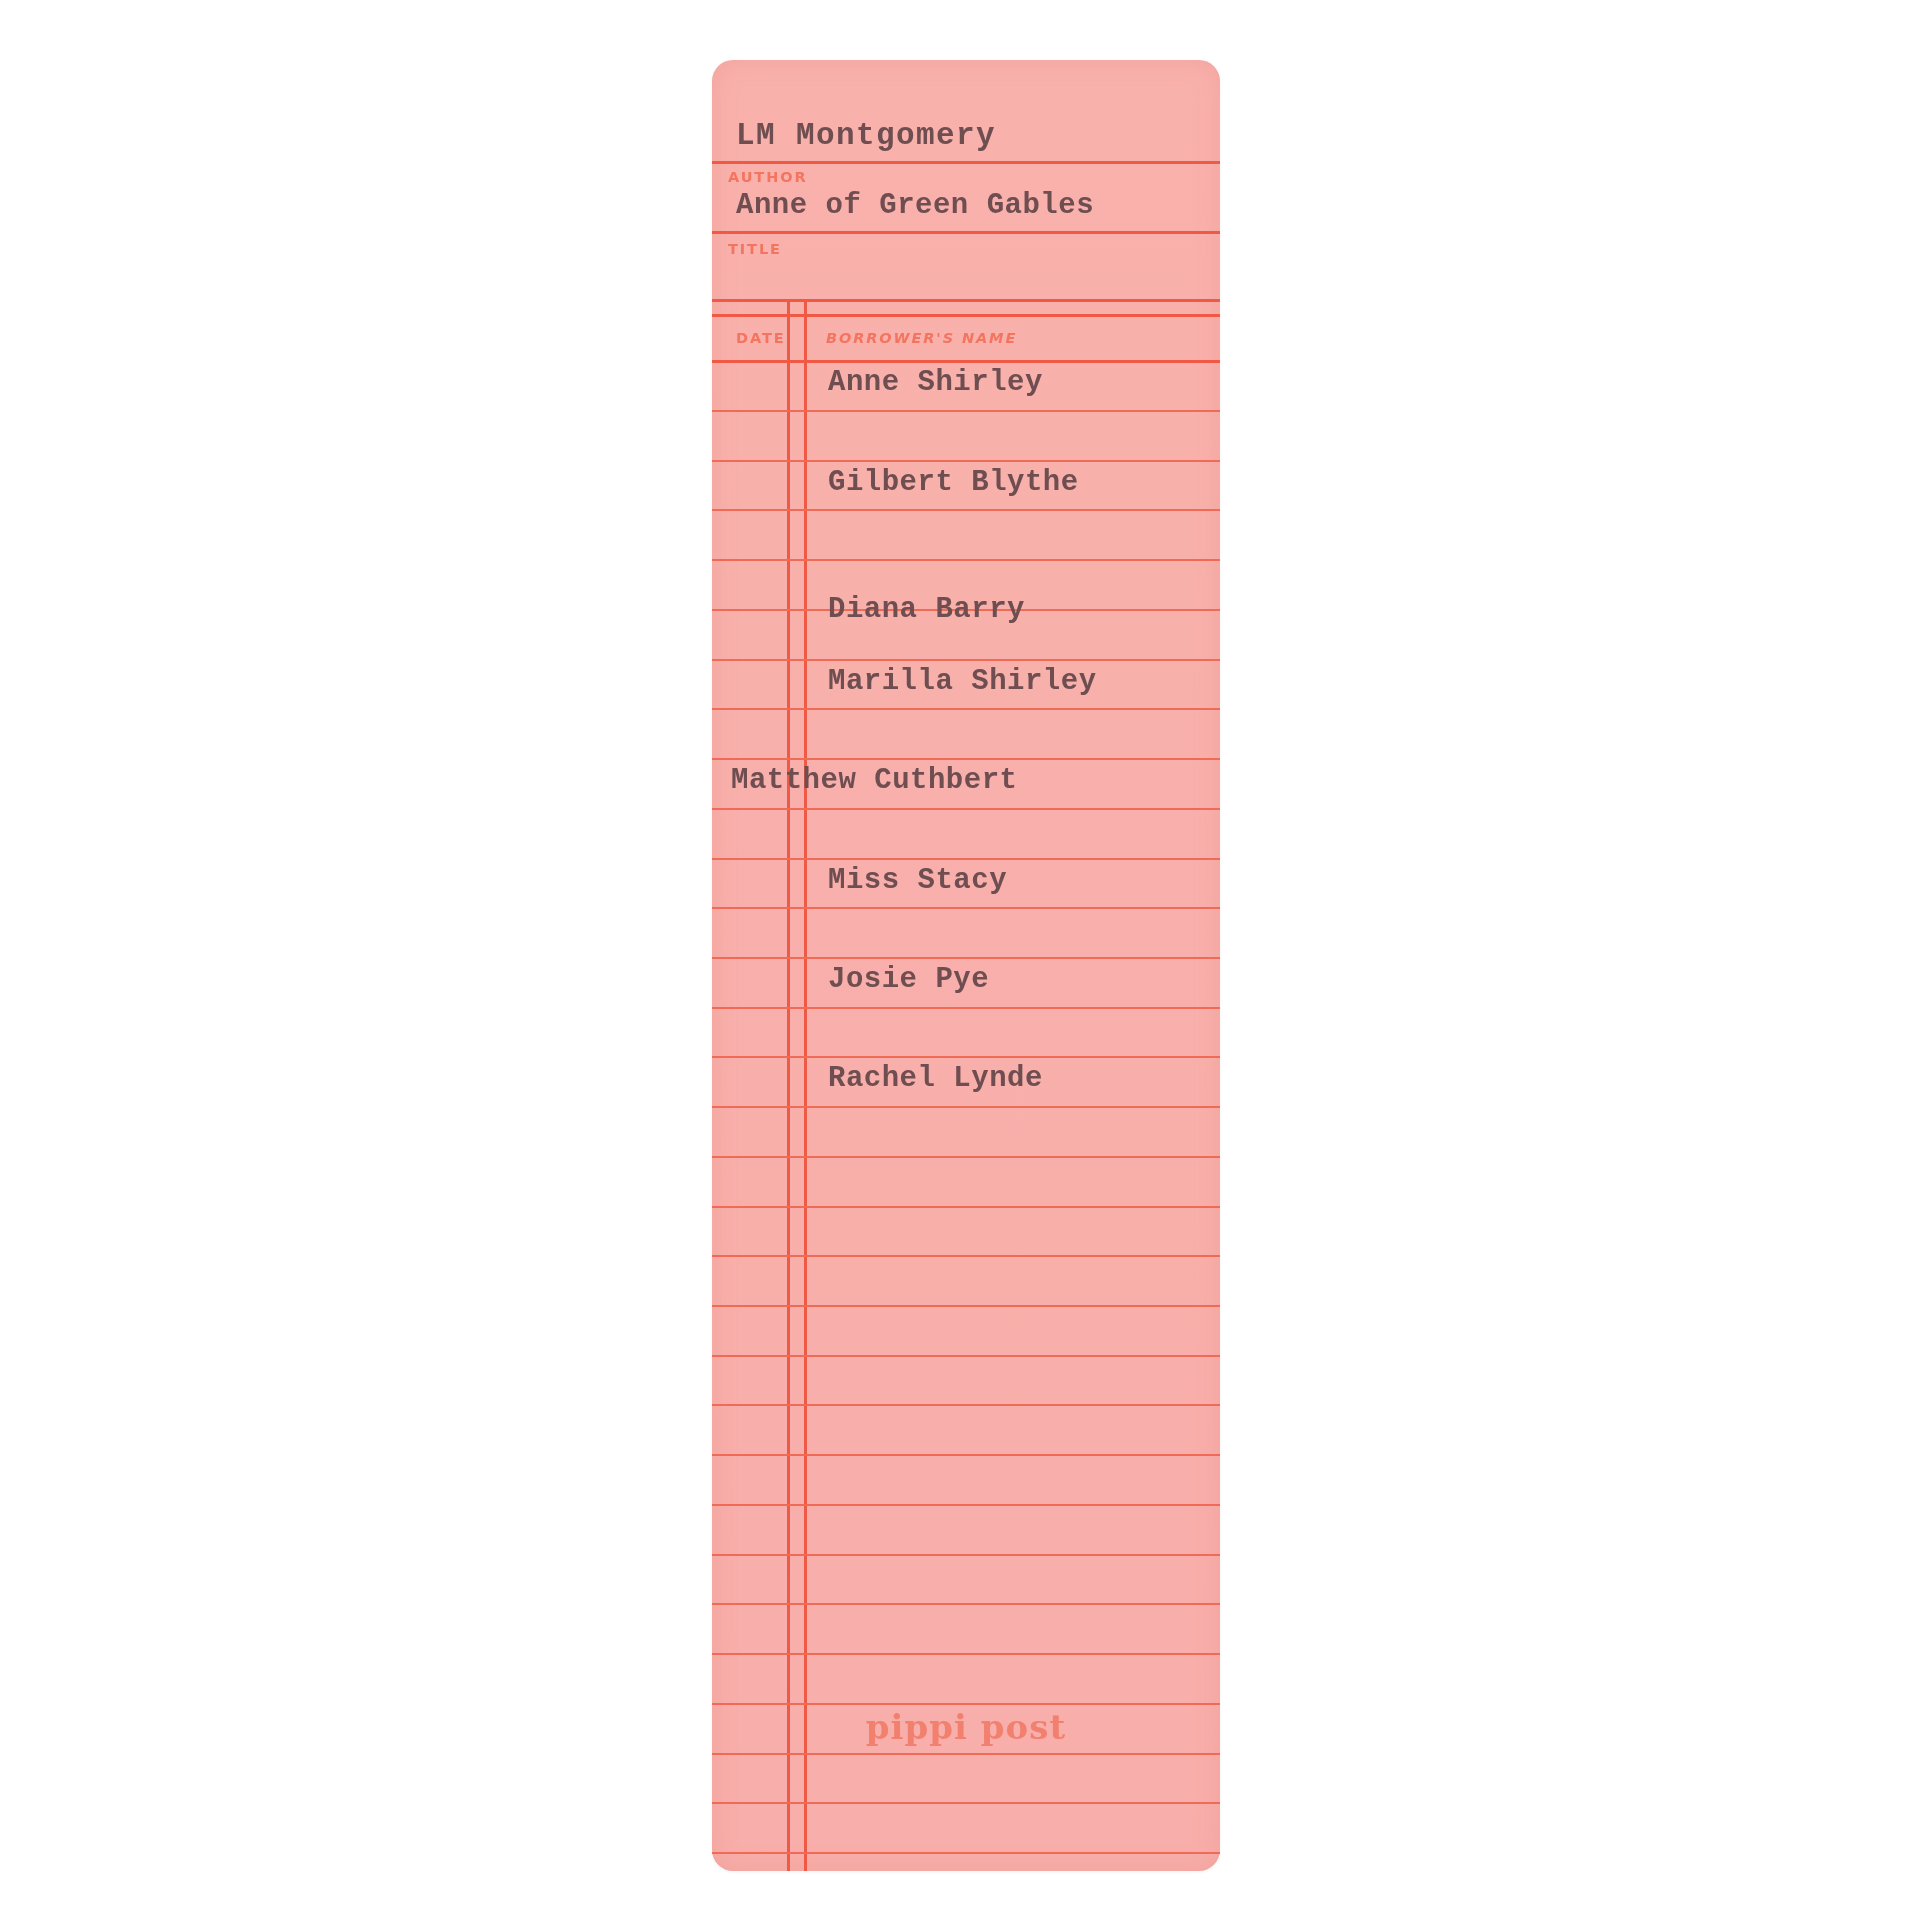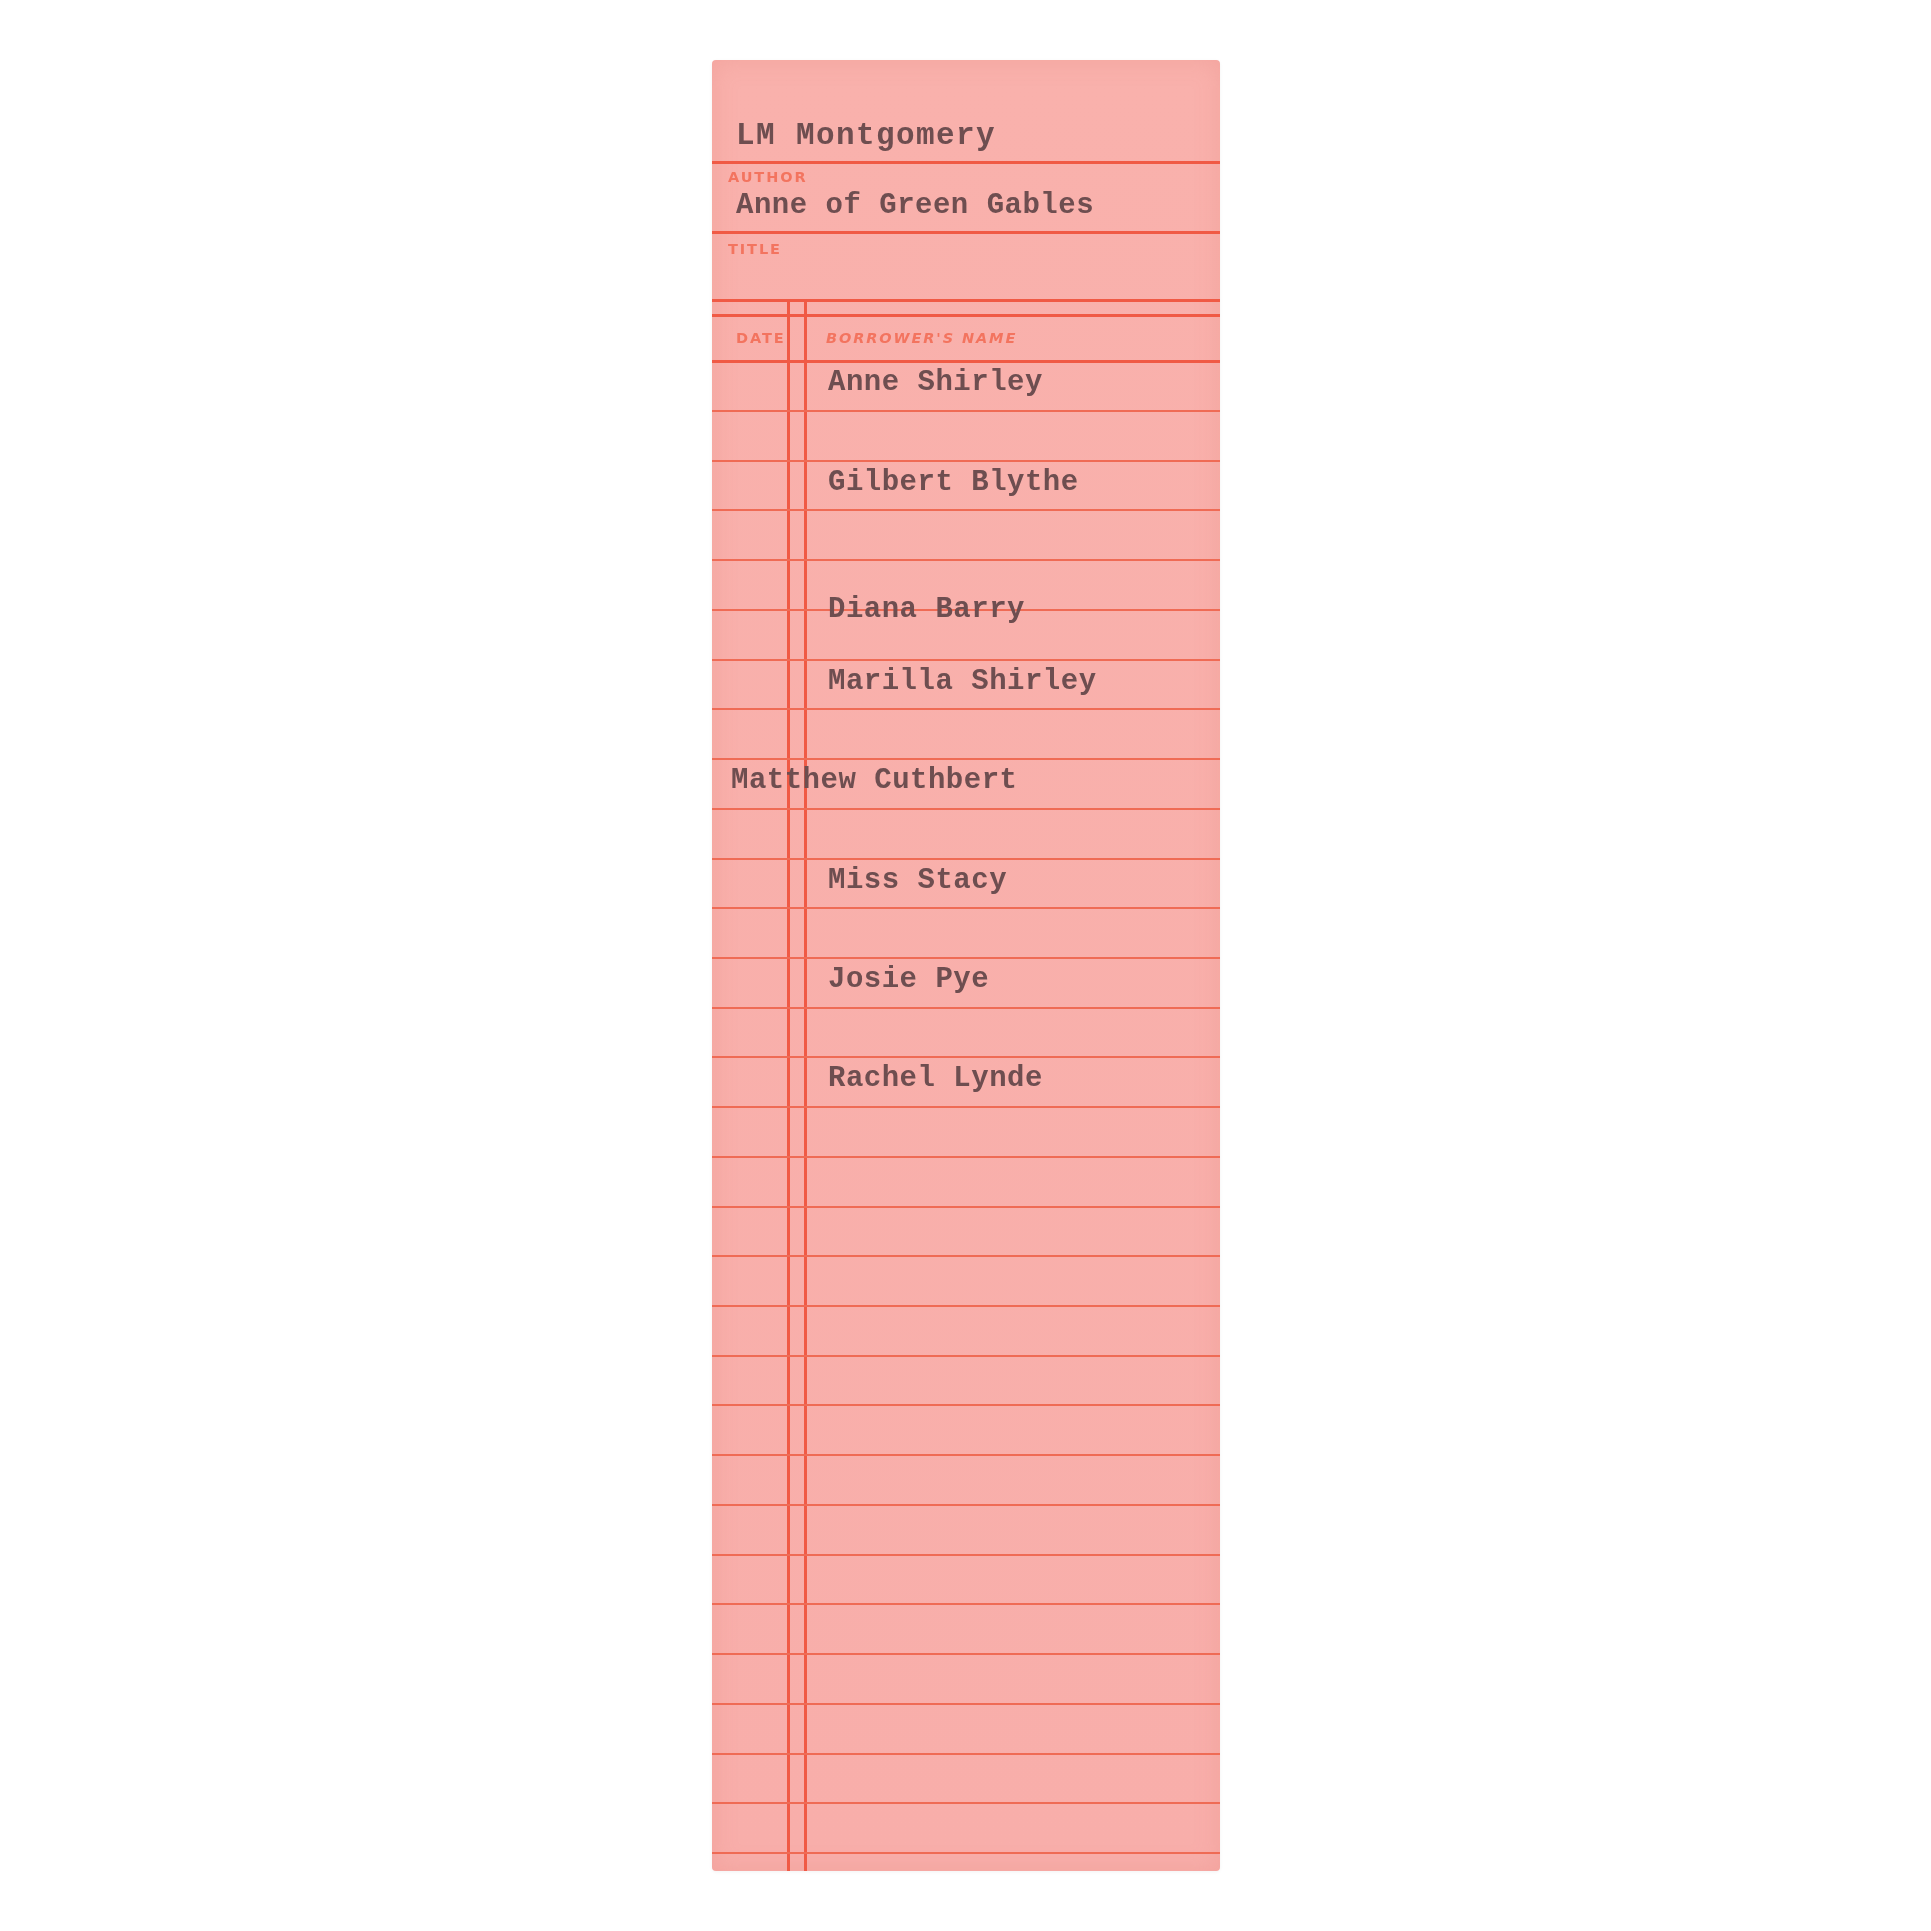--- a/index.html
+++ b/index.html
@@ -15,21 +15,21 @@
     background: var(--page-bg, #ffffff);
     overflow: hidden;
   }
   .card {
     position: absolute;
     left: 712px;
     top: 60px;
     width: 508px;
     height: 1811px;
     background: linear-gradient(180deg, var(--card-bg, #f9b1ac) 0%, #f8aeaa 100%);
-    border-radius: 4px;
+    border-radius: 21px;
     box-shadow: inset 0 0 25px rgba(228, 130, 120, 0.28), 0 1px 3.9px rgba(0,0,0,0.05);
   }
   .rule {
     position: absolute;
     left: 0;
     width: 100%;
     height: 1.9px;
     background: var(--rule-light, #ef6b55);
   }
   .rule.strong {
@@ -204,16 +204,19 @@
           <span class="typewriter">Miss Stacy</span>
         </div>
         <div class="borrower-row" style="top: 897px;">
           <span class="typewriter">Josie Pye</span>
         </div>
         <div class="borrower-row" style="top: 996px;">
           <span class="typewriter">Rachel Lynde</span>
         </div>
       </div>
 
+    <div class="brand-row">
+      <span class="brand-text">pippi post</span>
+    </div>
 
   </div>
 </div>
 
 
 </body></html>

